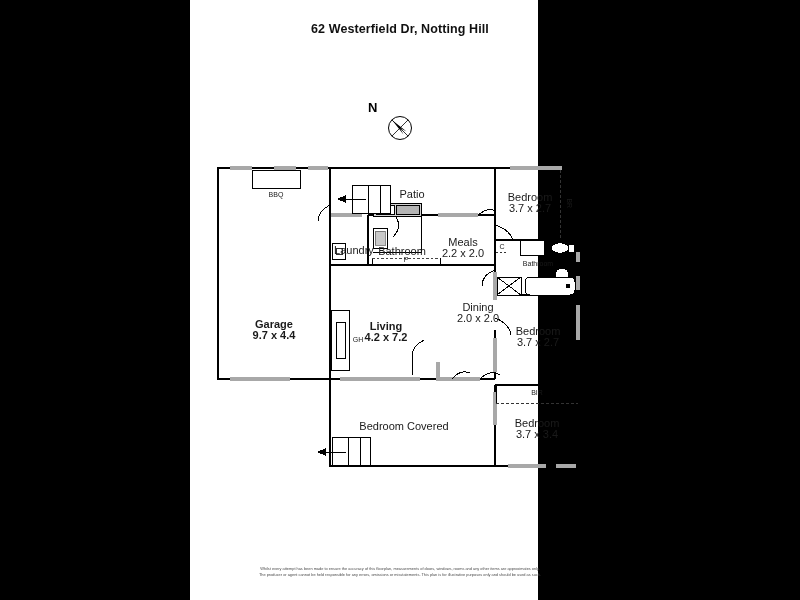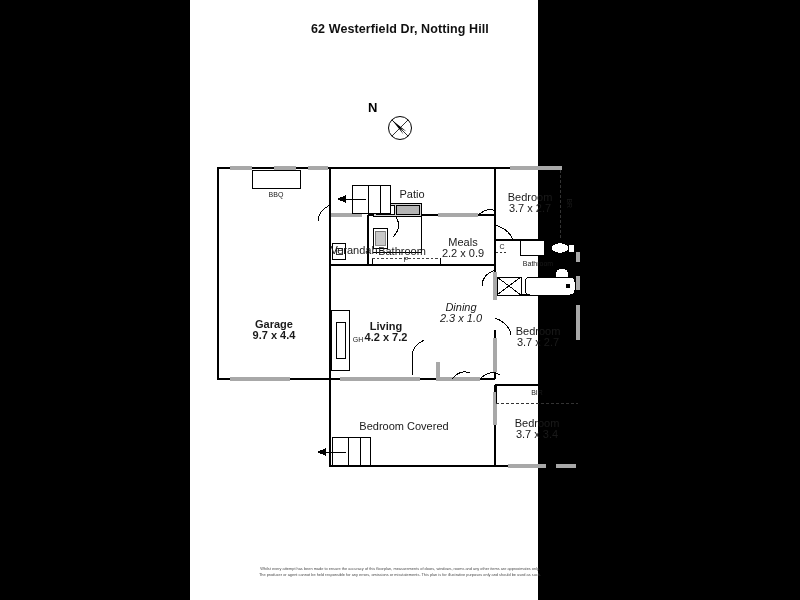--- a/index.html
+++ b/index.html
@@ -281,35 +281,35 @@
 
   <div class="lbl small" style="left:86px; top:190px;">
     <span>BBQ</span>
   </div>
 
   <div class="lbl" style="left:222px; top:189px;">
     <span>Patio</span>
   </div>
 
   <div class="lbl" style="left:164px; top:245px;">
-    <span>Verandah</span>
+    <span>Laundry</span>
   </div>
 
   <div class="lbl" style="left:212px; top:246px;">
     <span>Bathroom</span>
   </div>
 
   <div class="lbl" style="left:273px; top:237px;">
     <span>Meals</span>
-    <span class="dim">2.2 x 0.9</span>
-  </div>
-
-  <div class="lbl" style="left:271px; top:302px;font-style:italic;">
+    <span class="dim">2.2 x 2.0</span>
+  </div>
+
+  <div class="lbl" style="left:288px; top:302px;">
     <span>Dining</span>
-    <span class="dim">2.3 x 1.0</span>
+    <span class="dim">2.0 x 2.0</span>
   </div>
 
   <div class="lbl" style="left:196px; top:321px;font-weight:bold;">
     <span>Living</span>
     <span class="dim">4.2 x 7.2</span>
   </div>
 
   <div class="lbl" style="left:214px; top:421px;">
     <span>Bedroom Covered</span>
   </div>

